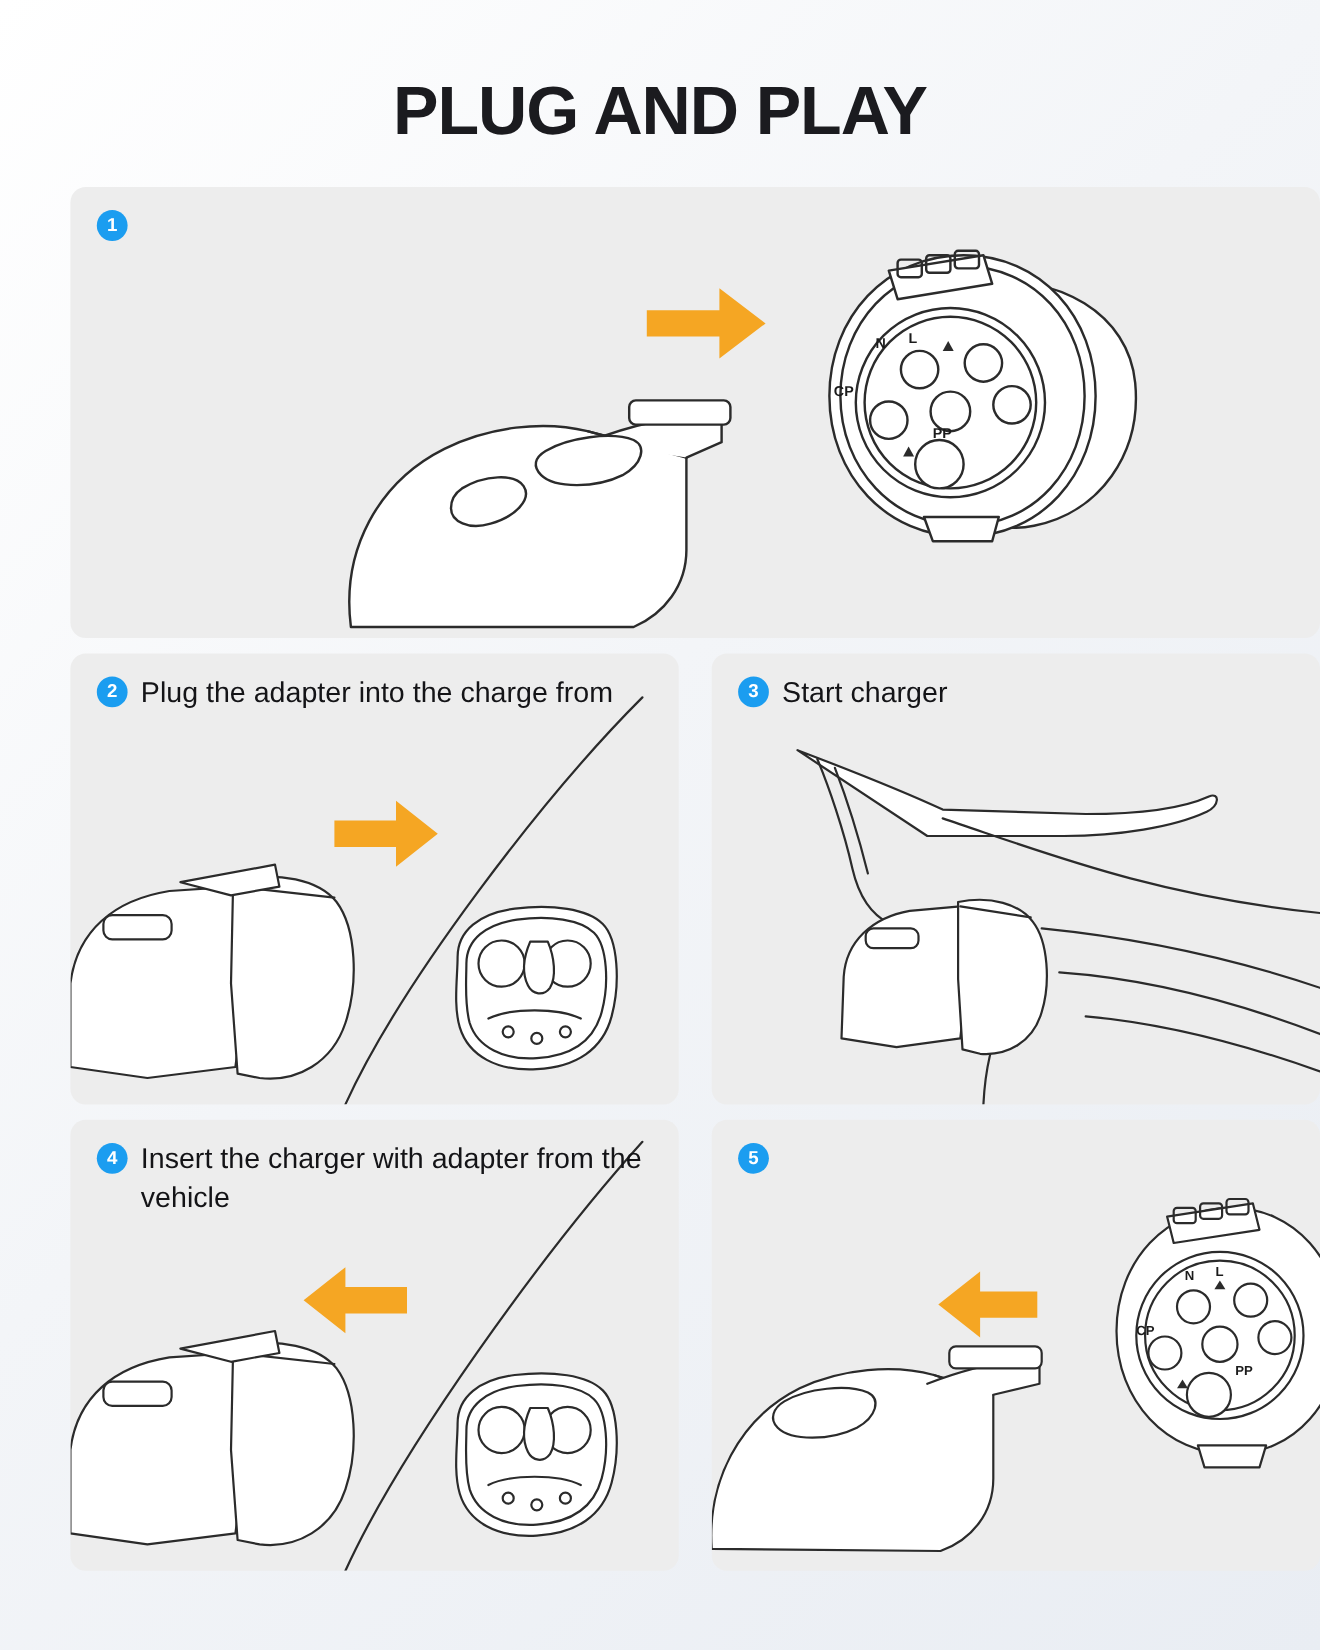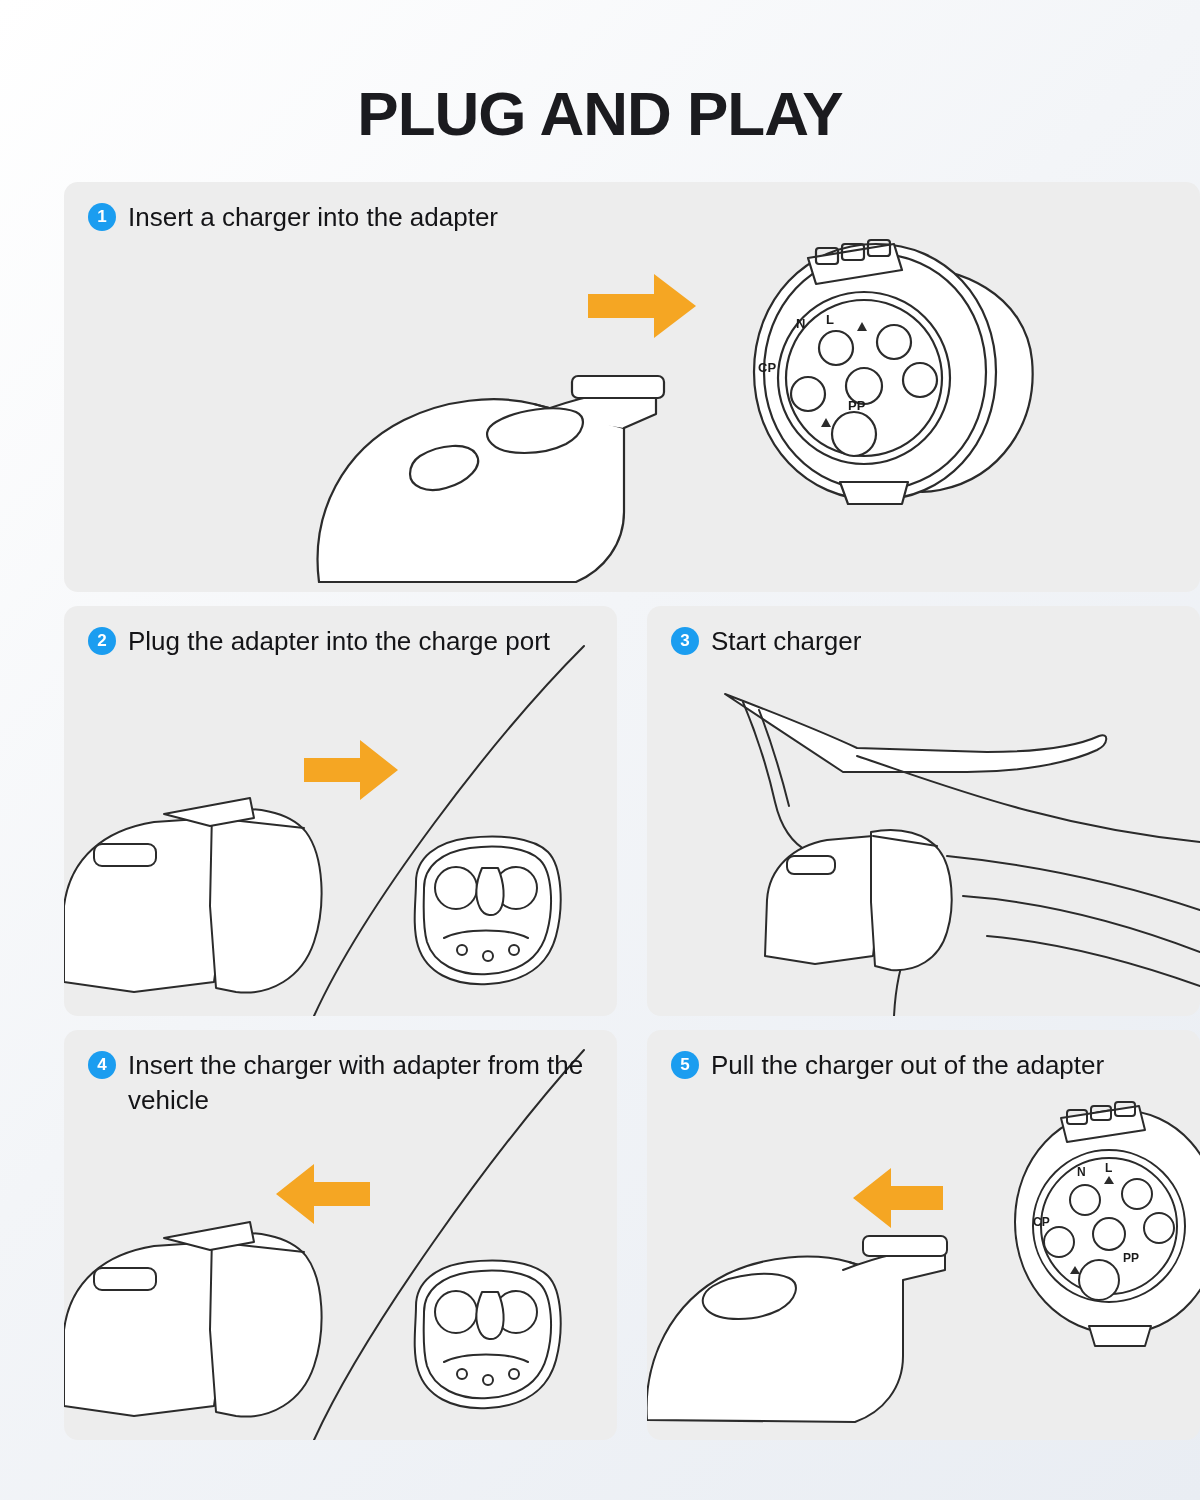--- a/index.html
+++ b/index.html
@@ -11,21 +11,21 @@
     height: 1500px;
     background: linear-gradient(135deg, #ffffff 0%, #f3f5f8 45%, #e9edf3 100%);
     font-family: "Liberation Sans", sans-serif;
     overflow: hidden;
   }
   .page {
     position: relative;
     width: 1200px;
     height: 1326px;
     box-sizing: border-box;
-    padding: 16px 32px;
+    padding: 4px 32px;
   }
   .title {
     text-align: center;
     font-size: 62px;
     font-weight: bold;
     letter-spacing: -1px;
     color: #1b1b1f;
     padding-top: 64px;
     padding-bottom: 10px;
     line-height: 1.1;
@@ -88,21 +88,20 @@
 
 <div class="page">
 
   <div class="title">PLUG AND PLAY</div>
 
   <div class="grid" style="height:1270px;">
 
     <div class="panel" id="panel-1">
       <div class="label">
         <div class="badge">1</div>
-        <div class="ltext">Insert a charger into the adapter</div>
       </div>
       <div class="art">
         <svg viewBox="0 0 1136 410" preserveAspectRatio="xMidYMid meet">
           <g fill="none" stroke="#2b2b2b" stroke-width="2.2" stroke-linejoin="round" stroke-linecap="round">
 
             <path d="M255 400 C246 330 280 268 340 238 C380 218 430 212 470 222
                      L560 246 L560 330 C560 362 540 388 512 400 Z" fill="#ffffff"></path>
             <path d="M470 222 C505 232 540 236 560 246"></path>
 
             <path d="M470 232 C510 216 556 206 592 206 L592 232 L560 246" fill="#ffffff"></path>
@@ -156,21 +155,21 @@
 
           <g font-family="Liberation Sans, sans-serif" font-size="13" font-weight="bold" fill="#1b1b1b">
           </g>
         </svg>
       </div>
     </div>
 
     <div class="panel" id="panel-2">
       <div class="label">
         <div class="badge">2</div>
-        <div class="ltext">Plug the adapter into the charge port</div>
+        <div class="ltext">Plug the adapter into the charge from</div>
       </div>
       <div class="art">
         <svg viewBox="0 0 553 410" preserveAspectRatio="xMidYMid meet">
           <g fill="none" stroke="#2b2b2b" stroke-width="2" stroke-linejoin="round" stroke-linecap="round">
 
             <path d="M520 40 C430 130 300 300 250 410"></path>
 
             <path d="M0 300 C6 252 40 224 90 216 L150 212 L160 300 L150 376 L70 386 L0 376 Z" fill="#ffffff"></path>
             <path d="M148 206 C190 198 226 206 242 226 C260 250 262 300 250 336
                      C238 372 206 390 172 386 L152 382 L146 300 Z" fill="#ffffff"></path>
@@ -263,21 +262,20 @@
           <g>
             <path d="M306 152 L250 152 L250 134 L212 164 L250 194 L250 176 L306 176 Z" fill="#f5a623"></path>
           </g>
         </svg>
       </div>
     </div>
 
     <div class="panel" id="panel-5">
       <div class="label">
         <div class="badge">5</div>
-        <div class="ltext">Pull the charger out of the adapter</div>
       </div>
       <div class="art">
         <svg viewBox="0 0 553 410" preserveAspectRatio="xMidYMid meet">
           <g fill="none" stroke="#2b2b2b" stroke-width="2" stroke-linejoin="round" stroke-linecap="round">
 
             <path d="M0 390 C-4 330 24 272 80 244 C118 226 166 222 202 232
                      L256 248 L256 326 C256 358 236 382 208 392 Z" fill="#ffffff"></path>
             <path d="M202 232 C224 240 244 244 256 248"></path>
             <path d="M196 240 C232 226 268 218 298 218 L298 240 L256 250" fill="#ffffff"></path>
             <rect x="216" y="206" width="84" height="20" rx="6" fill="#ffffff"></rect>

